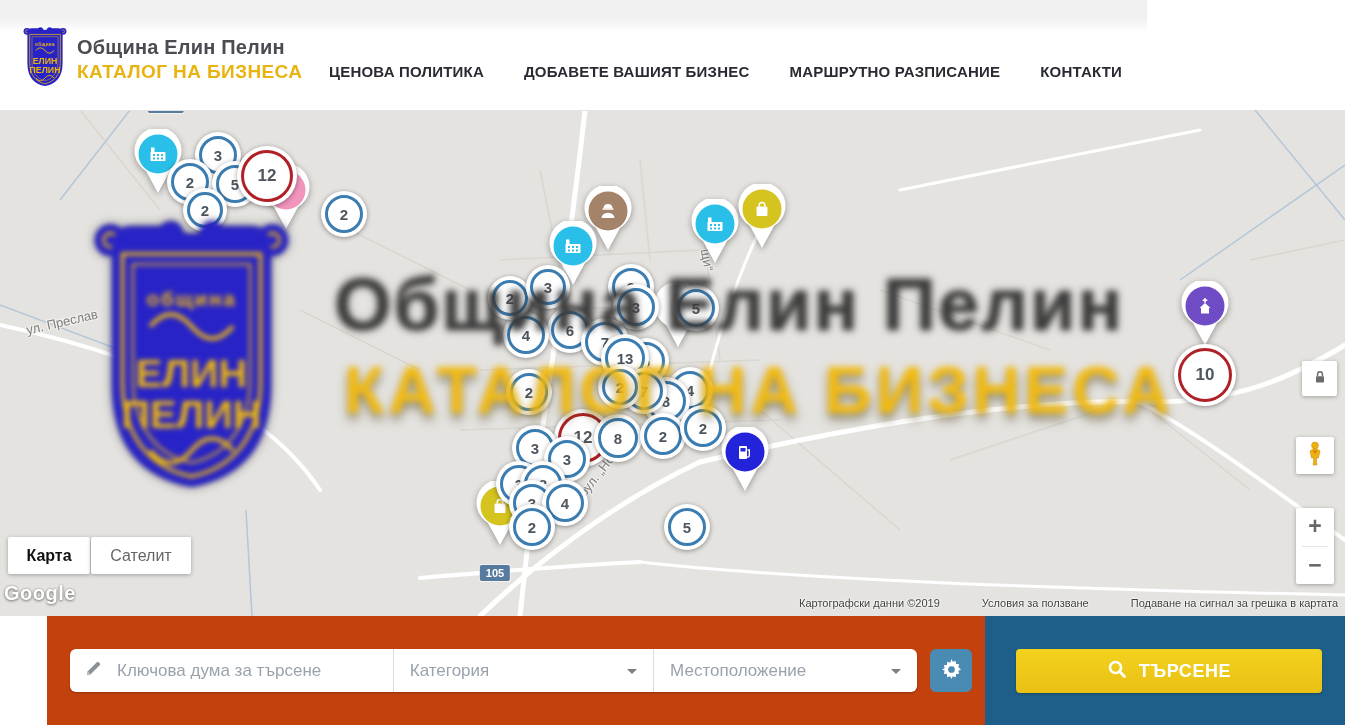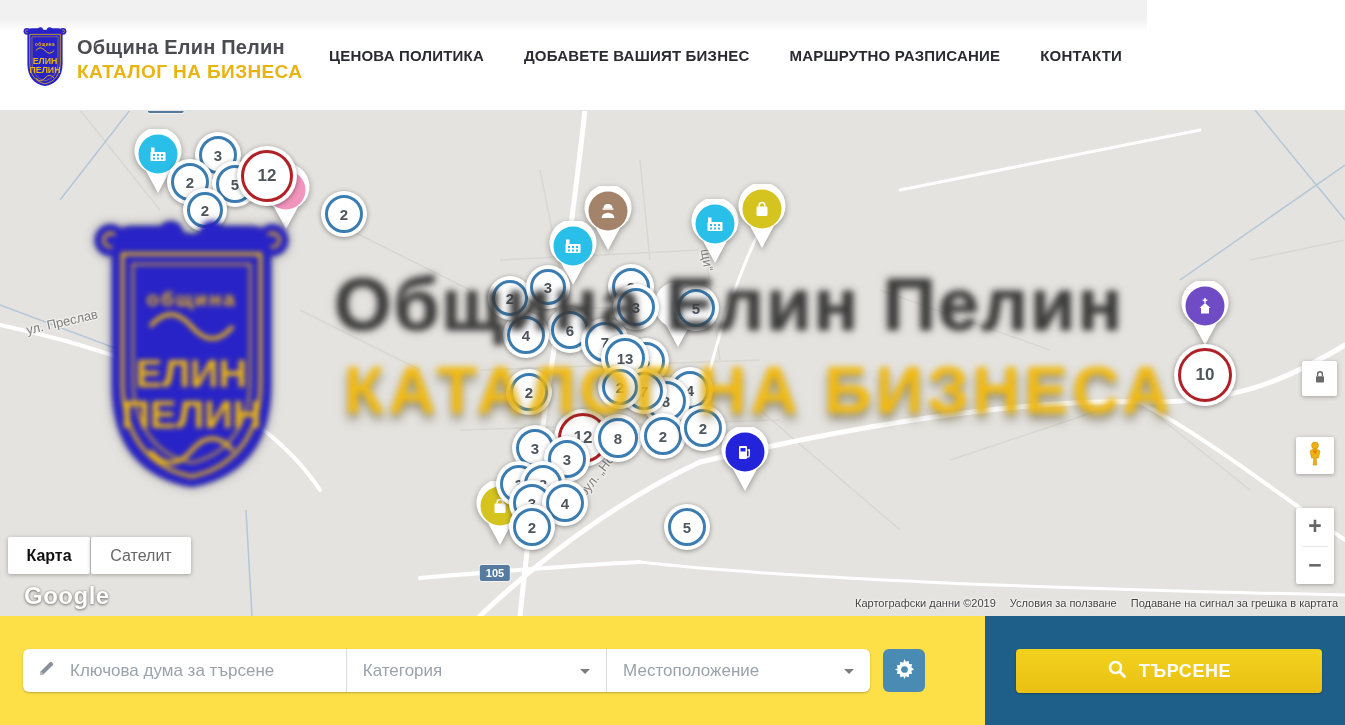--- a/index.html
+++ b/index.html
@@ -7,21 +7,21 @@
        font-family:"Liberation Sans",sans-serif;position:relative;}
 
   
   .header{position:absolute;top:0;left:0;width:1147px;height:110px;
     background:linear-gradient(to bottom,#f1f1f1 0,#f1f1f1 18px,#ffffff 32px);
     border-bottom:1px solid #e3e3e3;z-index:10;}
   .brand{position:absolute;left:22px;top:26px;display:flex;align-items:center;gap:9px;}
   .brand-text{display:flex;flex-direction:column;line-height:1.15;}
   .brand-title{font-size:20px;font-weight:bold;color:#4b4b52;letter-spacing:.2px;}
   .brand-sub{font-size:19px;font-weight:bold;color:#e9b411;letter-spacing:.4px;margin-top:2px;}
-  .nav{position:absolute;right:25px;top:0;height:110px;display:flex;align-items:center;gap:40px;}
+  .nav{position:absolute;right:25px;top:16px;height:110px;display:flex;align-items:center;gap:40px;}
   .nav a{font-size:15px;font-weight:bold;color:#2a2a32;letter-spacing:.2px;
          text-decoration:none;white-space:nowrap;cursor:pointer;}
 
   
   .map{position:absolute;top:110px;left:0;width:1345px;height:506px;
        background:#e5e3df;overflow:hidden;z-index:1;}
   .roads{position:absolute;inset:0;z-index:1;}
   .roadlabels{position:absolute;inset:0;z-index:2;}
   .street-label{position:absolute;transform:translate(-50%,-50%);color:#7e7e7e;
     font-size:13px;white-space:nowrap;
@@ -50,36 +50,36 @@
     text-shadow:0 6px 9px rgba(50,40,0,.55);}
 
   
   .ctl{position:absolute;background:#fff;box-shadow:0 1px 4px rgba(0,0,0,.3);
        border-radius:2px;z-index:6;display:flex;align-items:center;justify-content:center;}
   .maptype{position:absolute;left:8px;top:427px;z-index:6;display:flex;gap:1px;}
   .maptype .mt{height:37px;background:#fff;box-shadow:0 1px 4px rgba(0,0,0,.3);
     display:flex;align-items:center;justify-content:center;font-size:16px;cursor:pointer;border-radius:2px;}
   .mt-map{width:82px;font-weight:bold;color:#111;}
   .mt-sat{width:100px;color:#666;}
-  .google{position:absolute;left:24px;top:472px;z-index:6;color:#fff;font-size:24px;
+  .google{position:absolute;left:4px;top:472px;z-index:6;color:#fff;font-size:20px;
     font-weight:bold;letter-spacing:.5px;cursor:pointer;
     text-shadow:0 1px 3px rgba(0,0,0,.45),0 0 2px rgba(0,0,0,.3);}
   .attrib{position:absolute;right:7px;bottom:7px;z-index:6;display:flex;gap:14px;
     font-size:11px;color:#3f3f3f;text-shadow:0 0 2px #fff,0 0 2px #fff,0 0 3px #fff;}
-  .attrib span{cursor:pointer;}
+  .attrib span{cursor:pointer;margin-left:28px;}
   .zoomctl{left:1296px;top:398px;width:38px;height:76px;flex-direction:column;padding:0;}
   .zbtn{width:38px;height:38px;display:flex;align-items:center;justify-content:center;
     font-size:23px;font-weight:bold;color:#666;cursor:pointer;background:none;border:0;font-family:inherit;}
   .zdiv{width:26px;height:1px;background:#e6e6e6;}
   .pegman{left:1296px;top:327px;width:38px;height:37px;cursor:grab;}
   .lockbox{left:1302px;top:251px;width:35px;height:35px;cursor:pointer;}
 
   
   .searchbar{position:absolute;top:616px;left:0;width:1345px;height:109px;display:flex;z-index:10;}
-  .sb-left{position:relative;flex:1;background:#fde047;}
+  .sb-left{position:relative;flex:1;background:#c2410c;margin-left:47px;}
   .sb-right{position:relative;width:360px;background:#1d5f88;}
   .inputgroup{position:absolute;left:23px;top:33px;width:847px;height:43px;background:#fff;
     border-radius:6px;display:flex;box-shadow:0 1px 2px rgba(0,0,0,.25);}
   .ig-sec{display:flex;align-items:center;}
   .ig-kw{width:337px;padding:0 6px 0 14px;gap:12px;}
   .ig-kw input{border:0;outline:0;flex:1;font-size:17px;color:#555;font-family:inherit;background:none;}
   .ig-kw input::placeholder{color:#9aa2ab;}
   .ig-sel{border-left:1px solid #dcdcdc;color:#9aa2ab;font-size:17px;
     padding:0 16px;justify-content:space-between;cursor:pointer;}
   .ig-cat{width:253px;}

